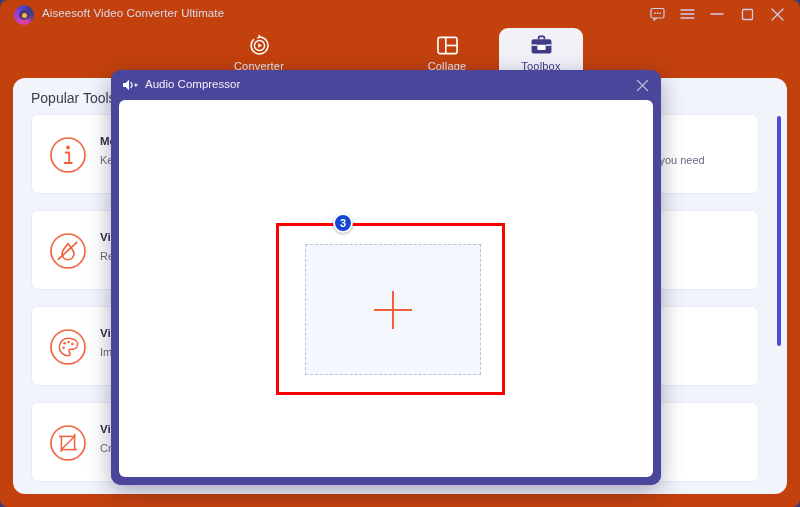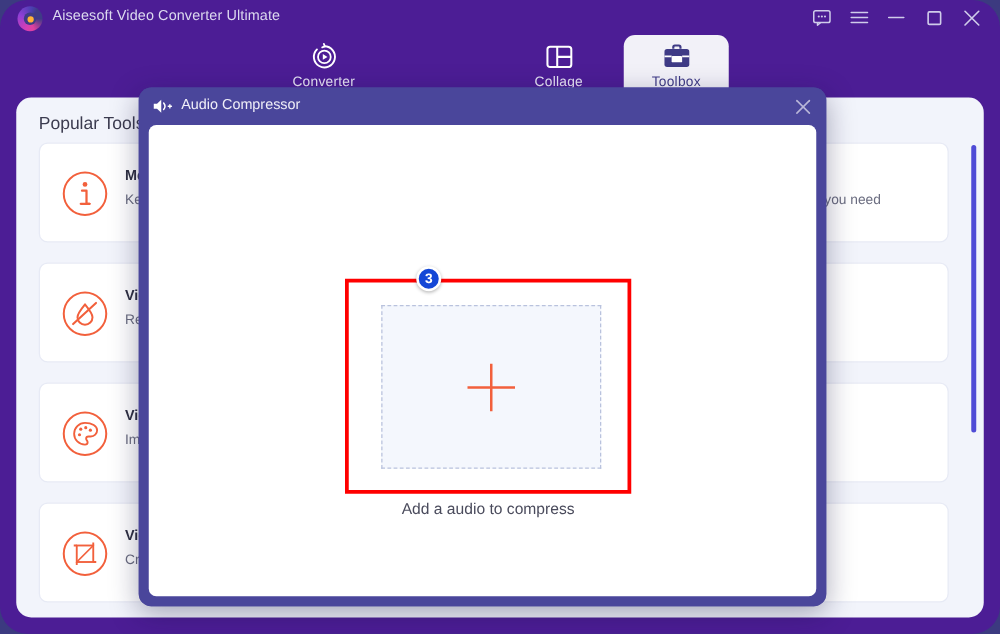--- a/index.html
+++ b/index.html
@@ -14,22 +14,22 @@
     overflow: hidden;
     font-family: "Liberation Sans", sans-serif;
     -webkit-font-smoothing: antialiased;
   }
 
   
   .app-window {
     position: absolute;
     left: 0; top: 0;
     width: 800px; height: 507px;
-    background: #4c1d95;
-    border-radius: 22px;
+    background: #c2410c;
+    border-radius: 8px;
     overflow: hidden;
   }
 
   
   .titlebar {
     position: absolute;
     left: 0; top: 0;
     width: 800px; height: 28px;
   }
   .logo-wrap {
@@ -526,18 +526,17 @@
 
       <div class="drop-inner">
         <span>
           <span class="plus-h"></span>
           <span class="plus-v"></span>
         </span>
       </div>
 
       <div class="drop-badge">3</div>
 
-      <div class="drop-caption">Add a audio to compress</div>
 
     </div>
   </div>
 
 </div>
 
 </body></html>

